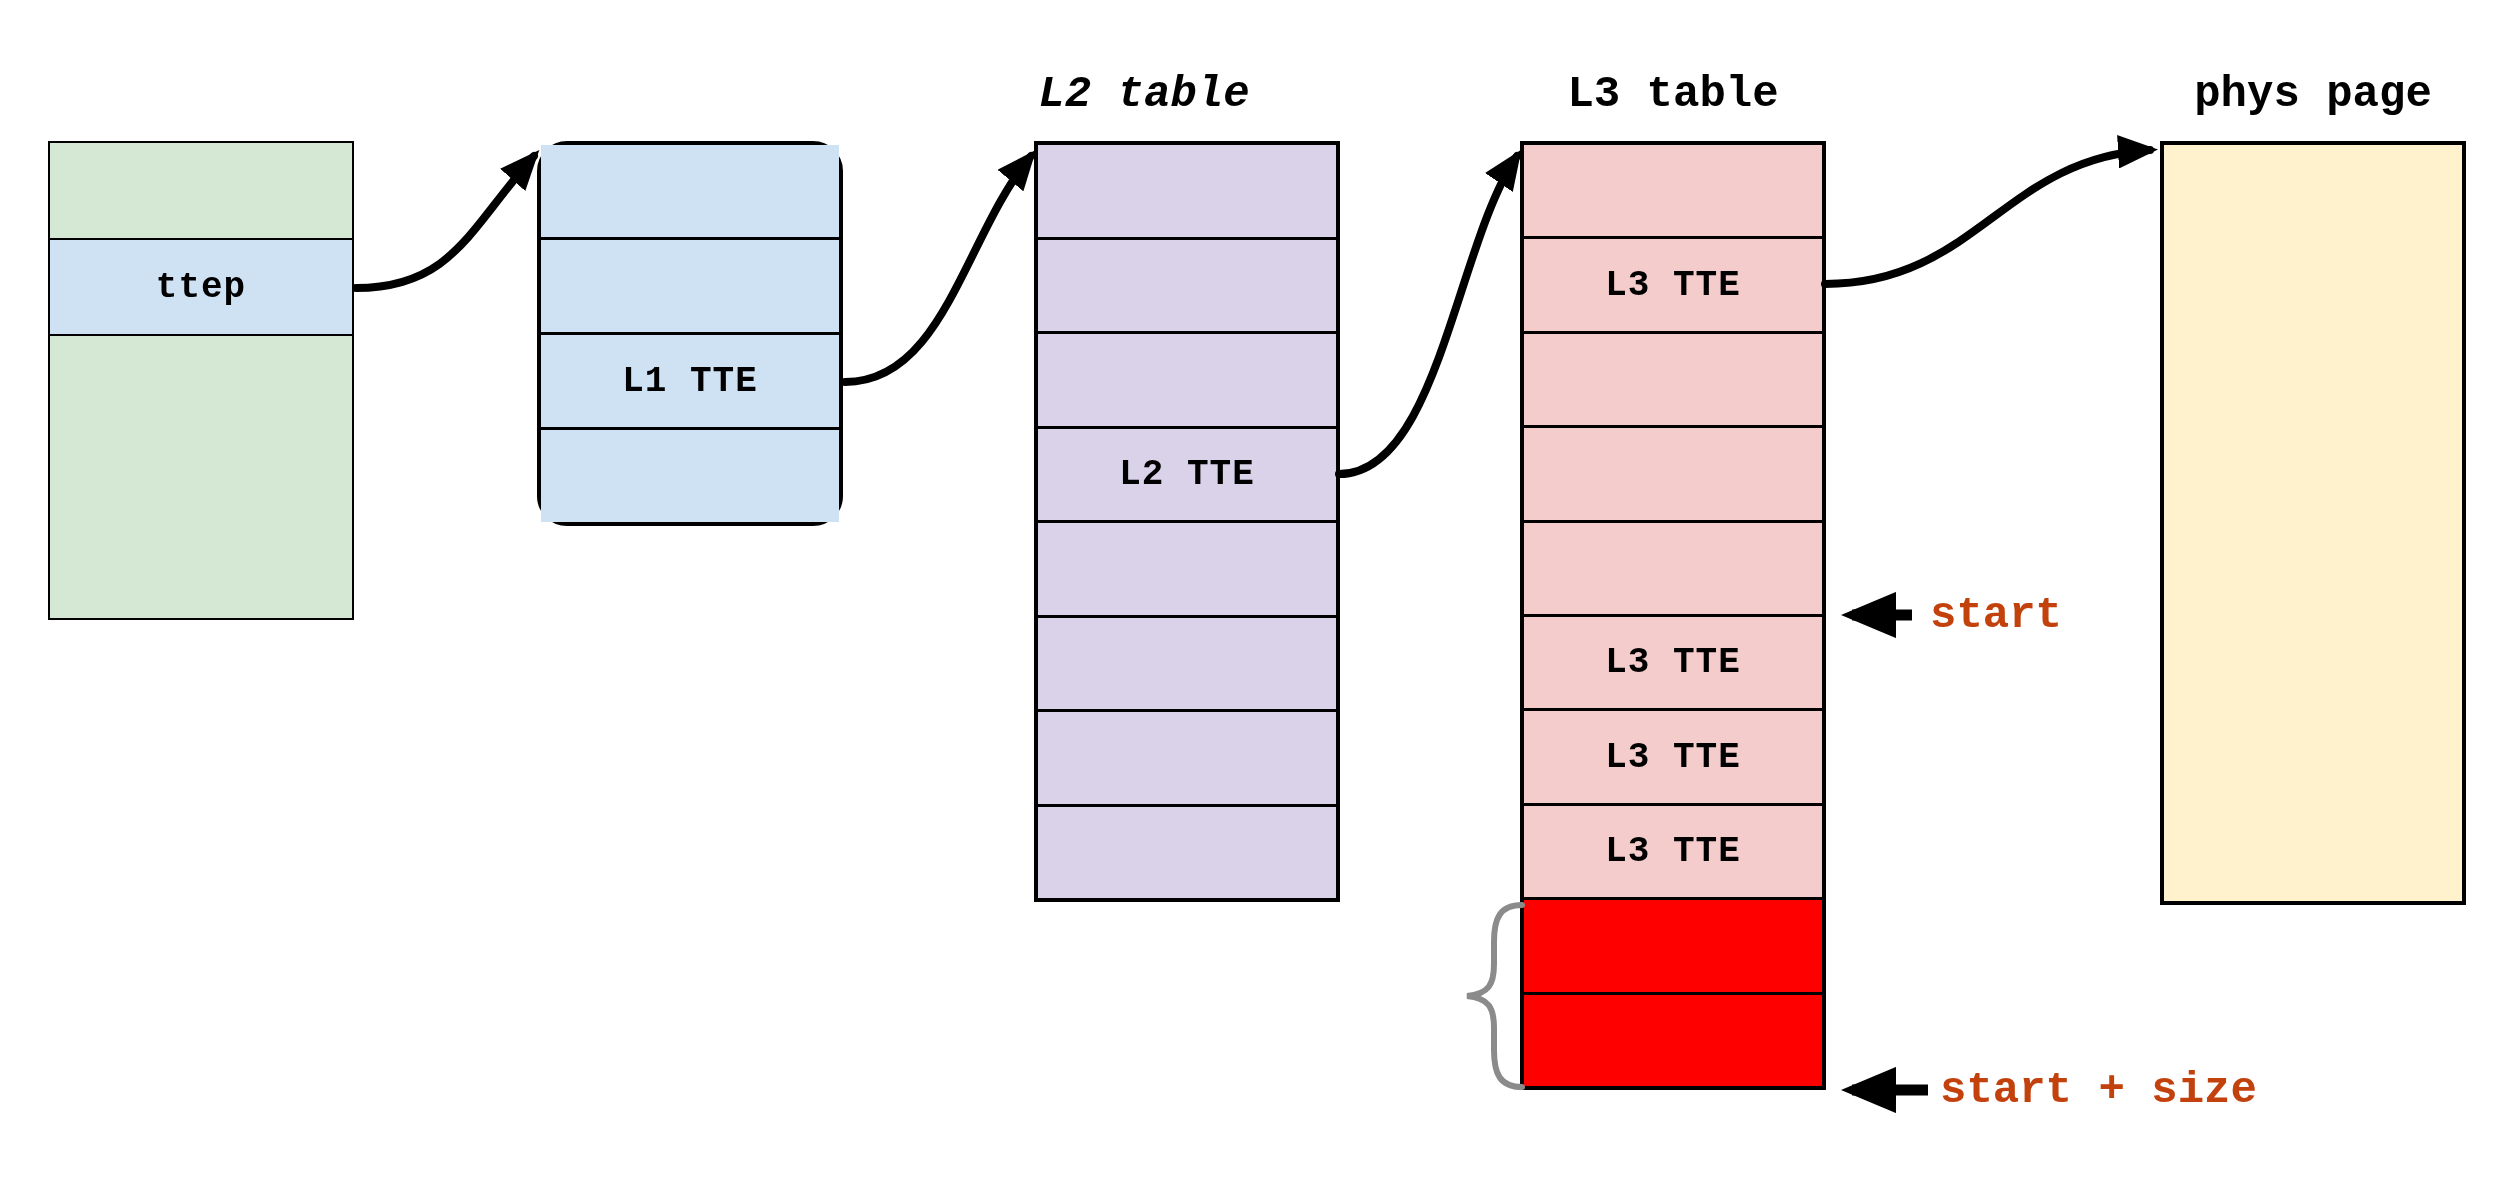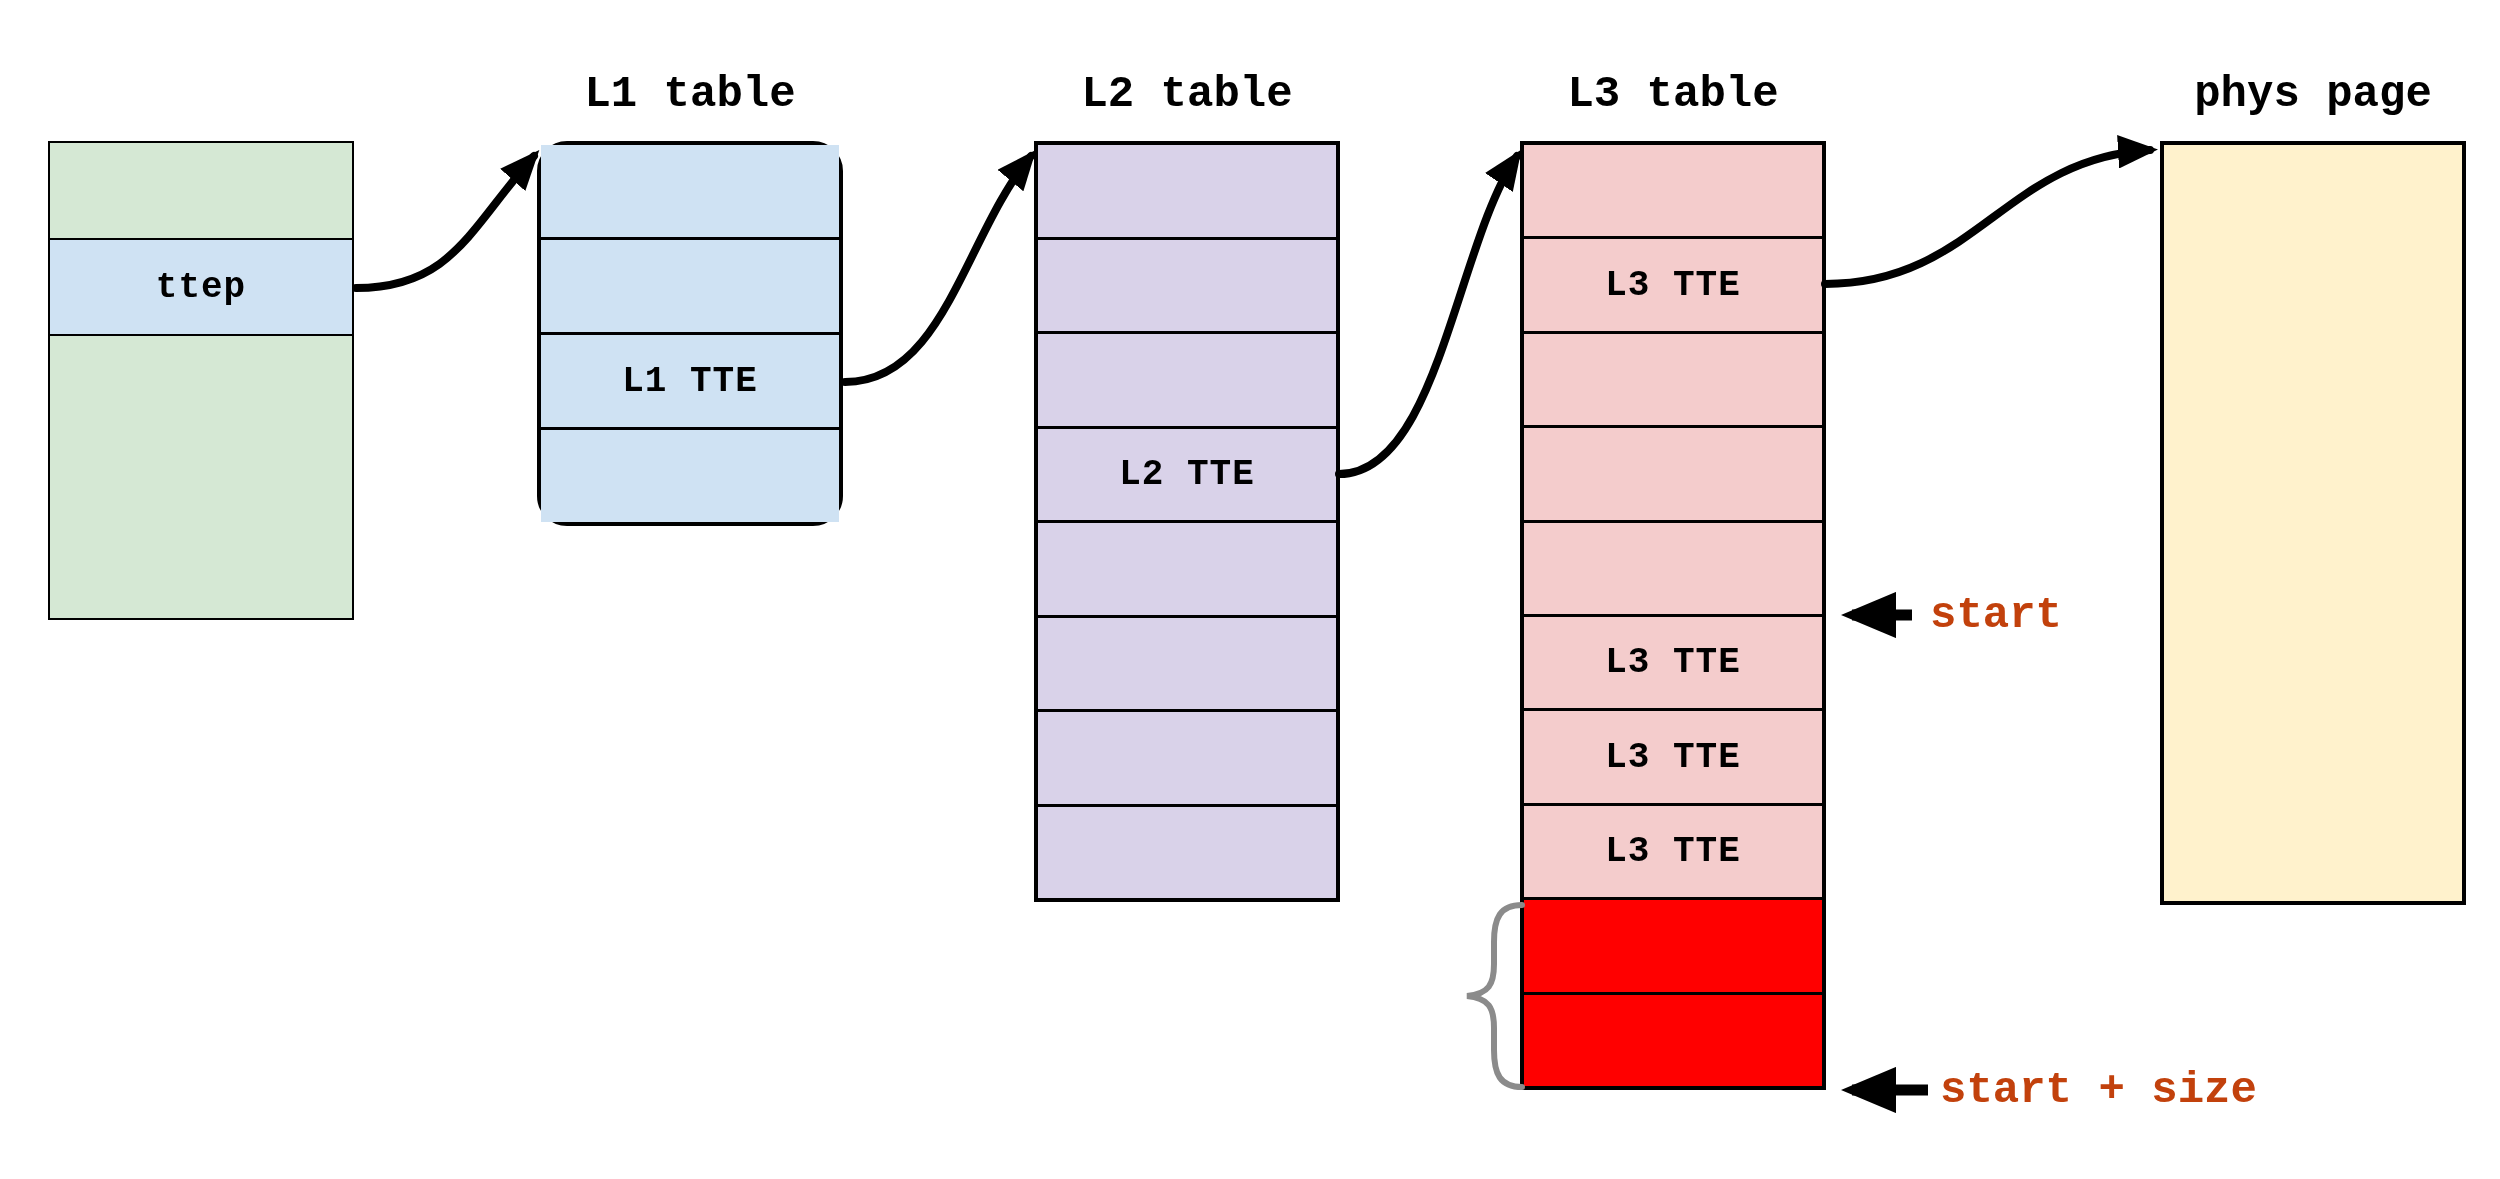--- a/index.html
+++ b/index.html
@@ -74,22 +74,21 @@
     left:0;top:0;
     pointer-events:none;
     z-index:10;
   }
 </style>
 </head>
 <body>
 
 <div class="canvas">
 
-  <div class="title" style="left:537px;width:306px;">L1 table</div>
-  <div class="title" style="left:1034px;width:306px;">L2 table</div>
+  <div class="title" style="left:991px;width:306px;font-style:italic;">L2 table</div>
   <div class="title" style="left:1520px;width:306px;">L3 table</div>
   <div class="title" style="left:2160px;width:306px;">phys page</div>
 
   <div class="box thin" style="left:48px;top:141px;width:306px;height:479px;">
     <div class="row bg-green" style="flex-grow:97;"></div>
     <div class="row bg-blue" style="flex-grow:95;">
       <span class="cell-label">ttep</span>
     </div>
     <div class="row bg-green" style="flex-grow:287;"></div>
   </div>

